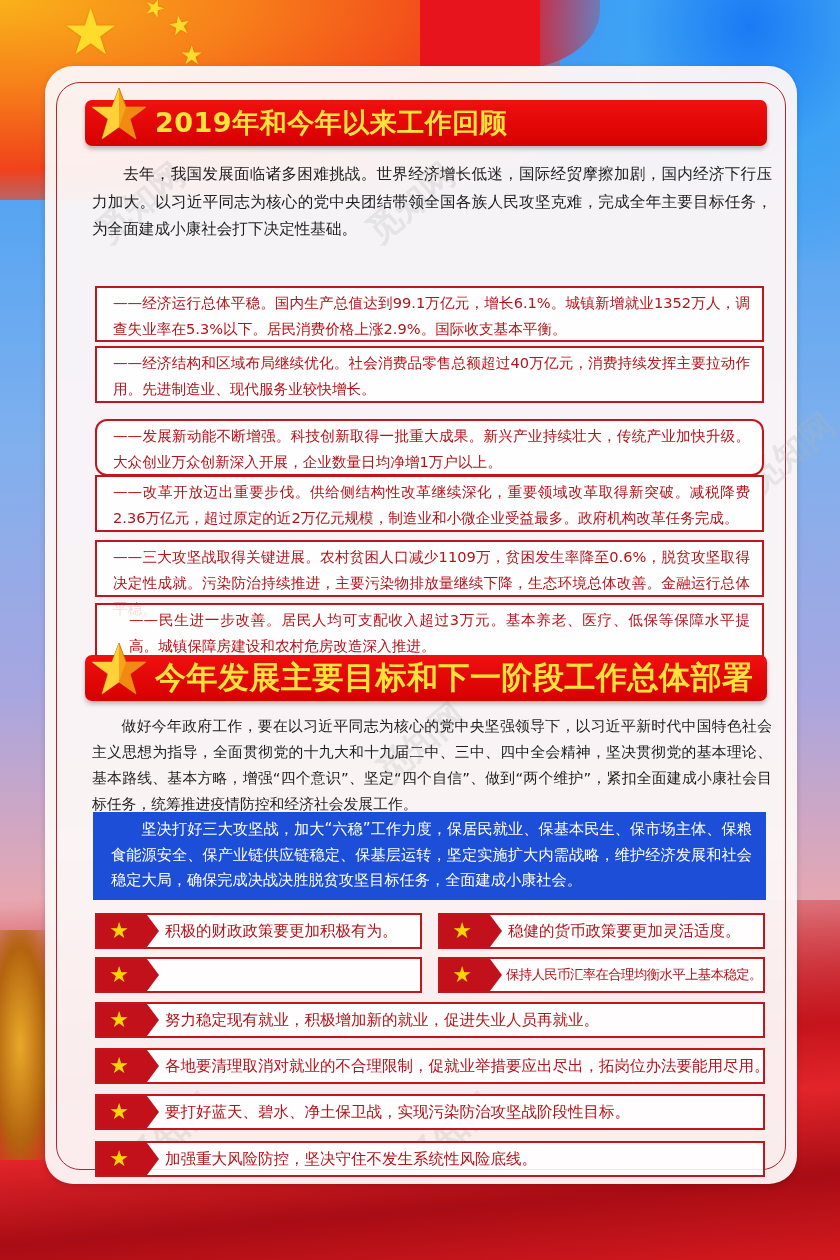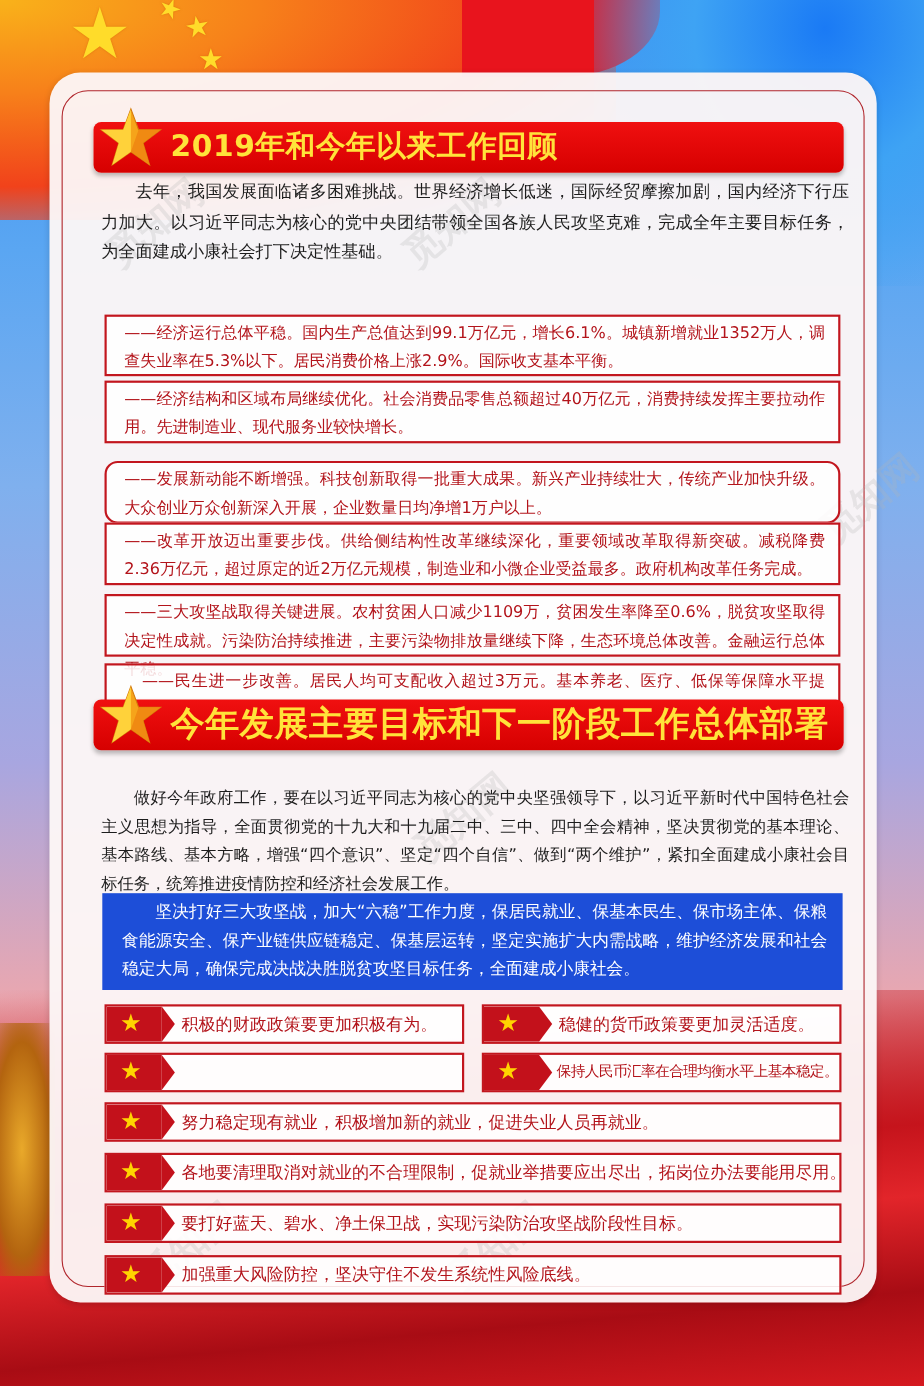--- a/index.html
+++ b/index.html
@@ -117,39 +117,39 @@
   <div class="panel-inner"></div>
 </div>
 
 <div class="watermark" style="left:90px;top:180px;">觅知网</div>
 <div class="watermark" style="left:360px;top:180px;">觅知网</div>
 <div class="watermark" style="left:740px;top:430px;">觅知网</div>
 <div class="watermark" style="left:370px;top:720px;">觅知网</div>
 <div class="watermark" style="left:120px;top:1110px;">觅知网</div>
 <div class="watermark" style="left:400px;top:1110px;">觅知网</div>
 
-<div class="section-header" style="top:111px;">
+<div class="section-header" style="top:100px;">
   <svg class="hstar" viewBox="0 0 60 60">
     <polygon points="30,3 37,22 57,22 41,34 47,54 30,42 13,54 19,34 3,22 23,22" fill="#f6a41a" stroke="#d47a0a" stroke-width="1"></polygon>
     <polygon points="30,3 30,42 13,54 19,34 3,22 23,22" fill="#ffd23a"></polygon>
     <polygon points="30,42 47,54 41,34 57,22 37,22" fill="#f08a12"></polygon>
   </svg>
   <div class="htitle">2019年和今年以来工作回顾</div>
 </div>
 
 <p class="para" style="top:161px;">去年，我国发展面临诸多困难挑战。世界经济增长低迷，国际经贸摩擦加剧，国内经济下行压力加大。以习近平同志为核心的党中央团结带领全国各族人民攻坚克难，完成全年主要目标任务，为全面建成小康社会打下决定性基础。</p>
 
 <div class="review-box" style="top:258px;height:56px;">——经济运行总体平稳。国内生产总值达到99.1万亿元，增长6.1%。城镇新增就业1352万人，调查失业率在5.3%以下。居民消费价格上涨2.9%。国际收支基本平衡。</div>
 <div class="review-box" style="top:318px;height:57px;">——经济结构和区域布局继续优化。社会消费品零售总额超过40万亿元，消费持续发挥主要拉动作用。先进制造业、现代服务业较快增长。</div>
 <div class="review-box" style="top:391px;height:57px;border-radius:12px;">——发展新动能不断增强。科技创新取得一批重大成果。新兴产业持续壮大，传统产业加快升级。大众创业万众创新深入开展，企业数量日均净增1万户以上。</div>
 <div class="review-box" style="top:447px;height:57px;">——改革开放迈出重要步伐。供给侧结构性改革继续深化，重要领域改革取得新突破。减税降费2.36万亿元，超过原定的近2万亿元规模，制造业和小微企业受益最多。政府机构改革任务完成。</div>
 <div class="review-box" style="top:512px;height:57px;">——三大攻坚战取得关键进展。农村贫困人口减少1109万，贫困发生率降至0.6%，脱贫攻坚取得决定性成就。污染防治持续推进，主要污染物排放量继续下降，生态环境总体改善。金融运行总体平稳。</div>
 <div class="review-box" style="top:575px;height:57px;padding-left:32px;">——民生进一步改善。居民人均可支配收入超过3万元。基本养老、医疗、低保等保障水平提高。城镇保障房建设和农村危房改造深入推进。</div>
 
-<div class="section-header big" style="top:636px;">
+<div class="section-header big" style="top:655px;">
   <svg class="hstar" viewBox="0 0 60 60">
     <polygon points="30,3 37,22 57,22 41,34 47,54 30,42 13,54 19,34 3,22 23,22" fill="#f6a41a" stroke="#d47a0a" stroke-width="1"></polygon>
     <polygon points="30,3 30,42 13,54 19,34 3,22 23,22" fill="#ffd23a"></polygon>
     <polygon points="30,42 47,54 41,34 57,22 37,22" fill="#f08a12"></polygon>
   </svg>
   <div class="htitle">今年发展主要目标和下一阶段工作总体部署</div>
 </div>
 
 <p class="para small" style="top:713px;">做好今年政府工作，要在以习近平同志为核心的党中央坚强领导下，以习近平新时代中国特色社会主义思想为指导，全面贯彻党的十九大和十九届二中、三中、四中全会精神，坚决贯彻党的基本理论、基本路线、基本方略，增强“四个意识”、坚定“四个自信”、做到“两个维护”，紧扣全面建成小康社会目标任务，统筹推进疫情防控和经济社会发展工作。</p>
 

